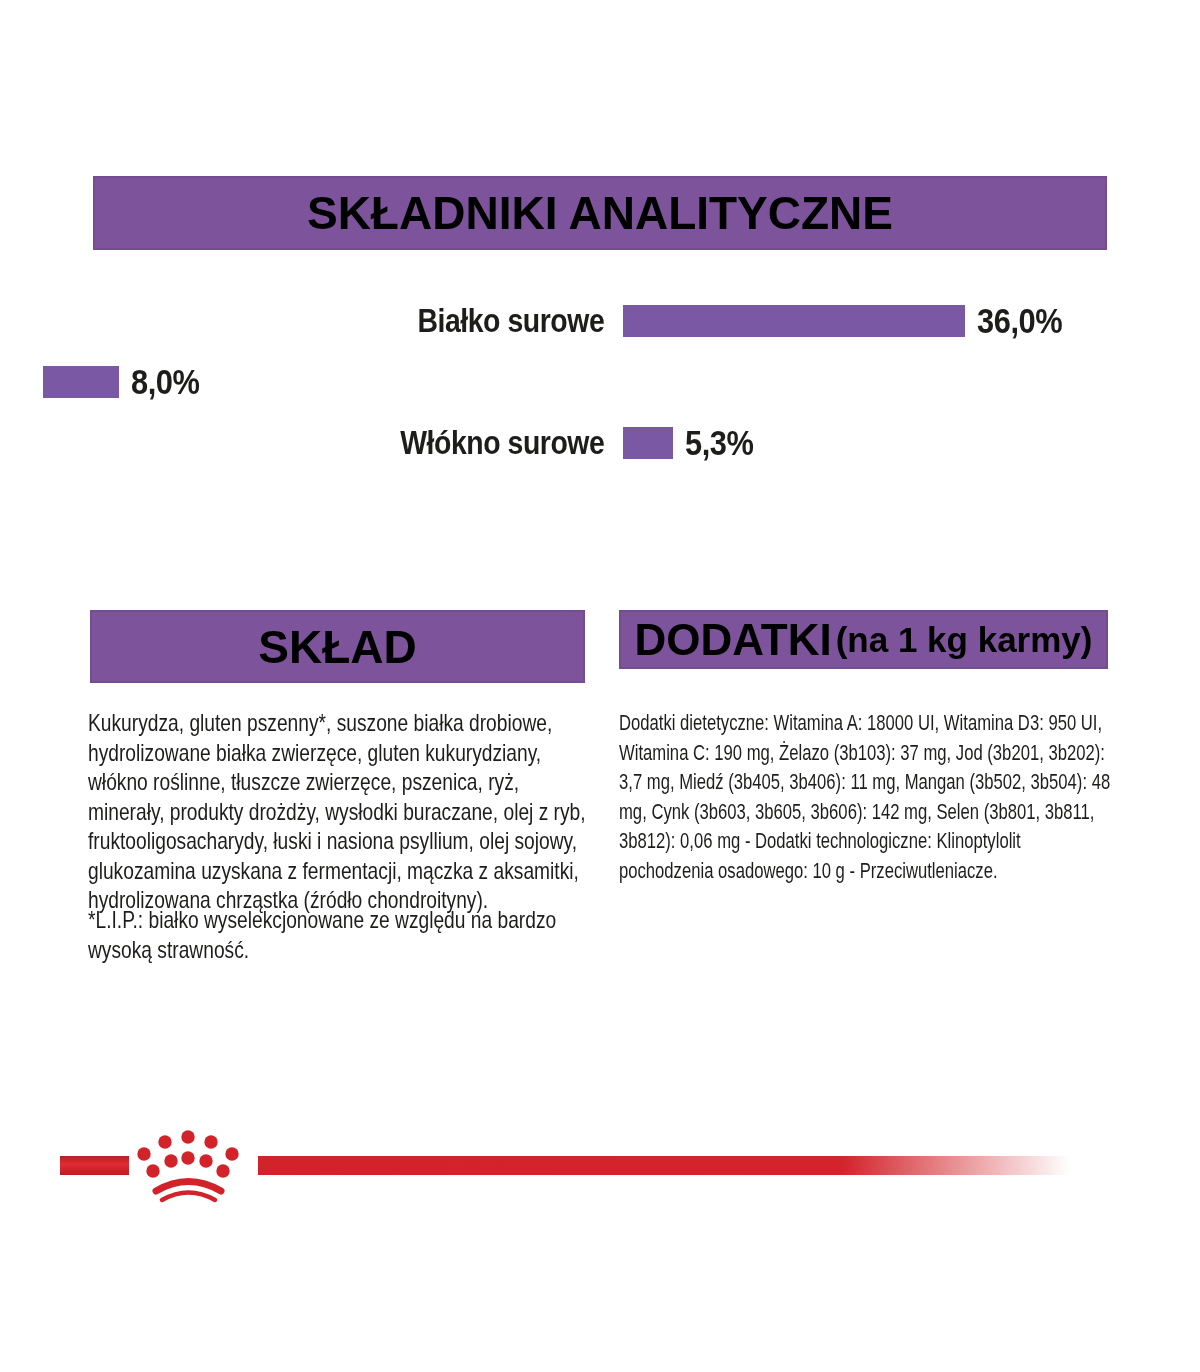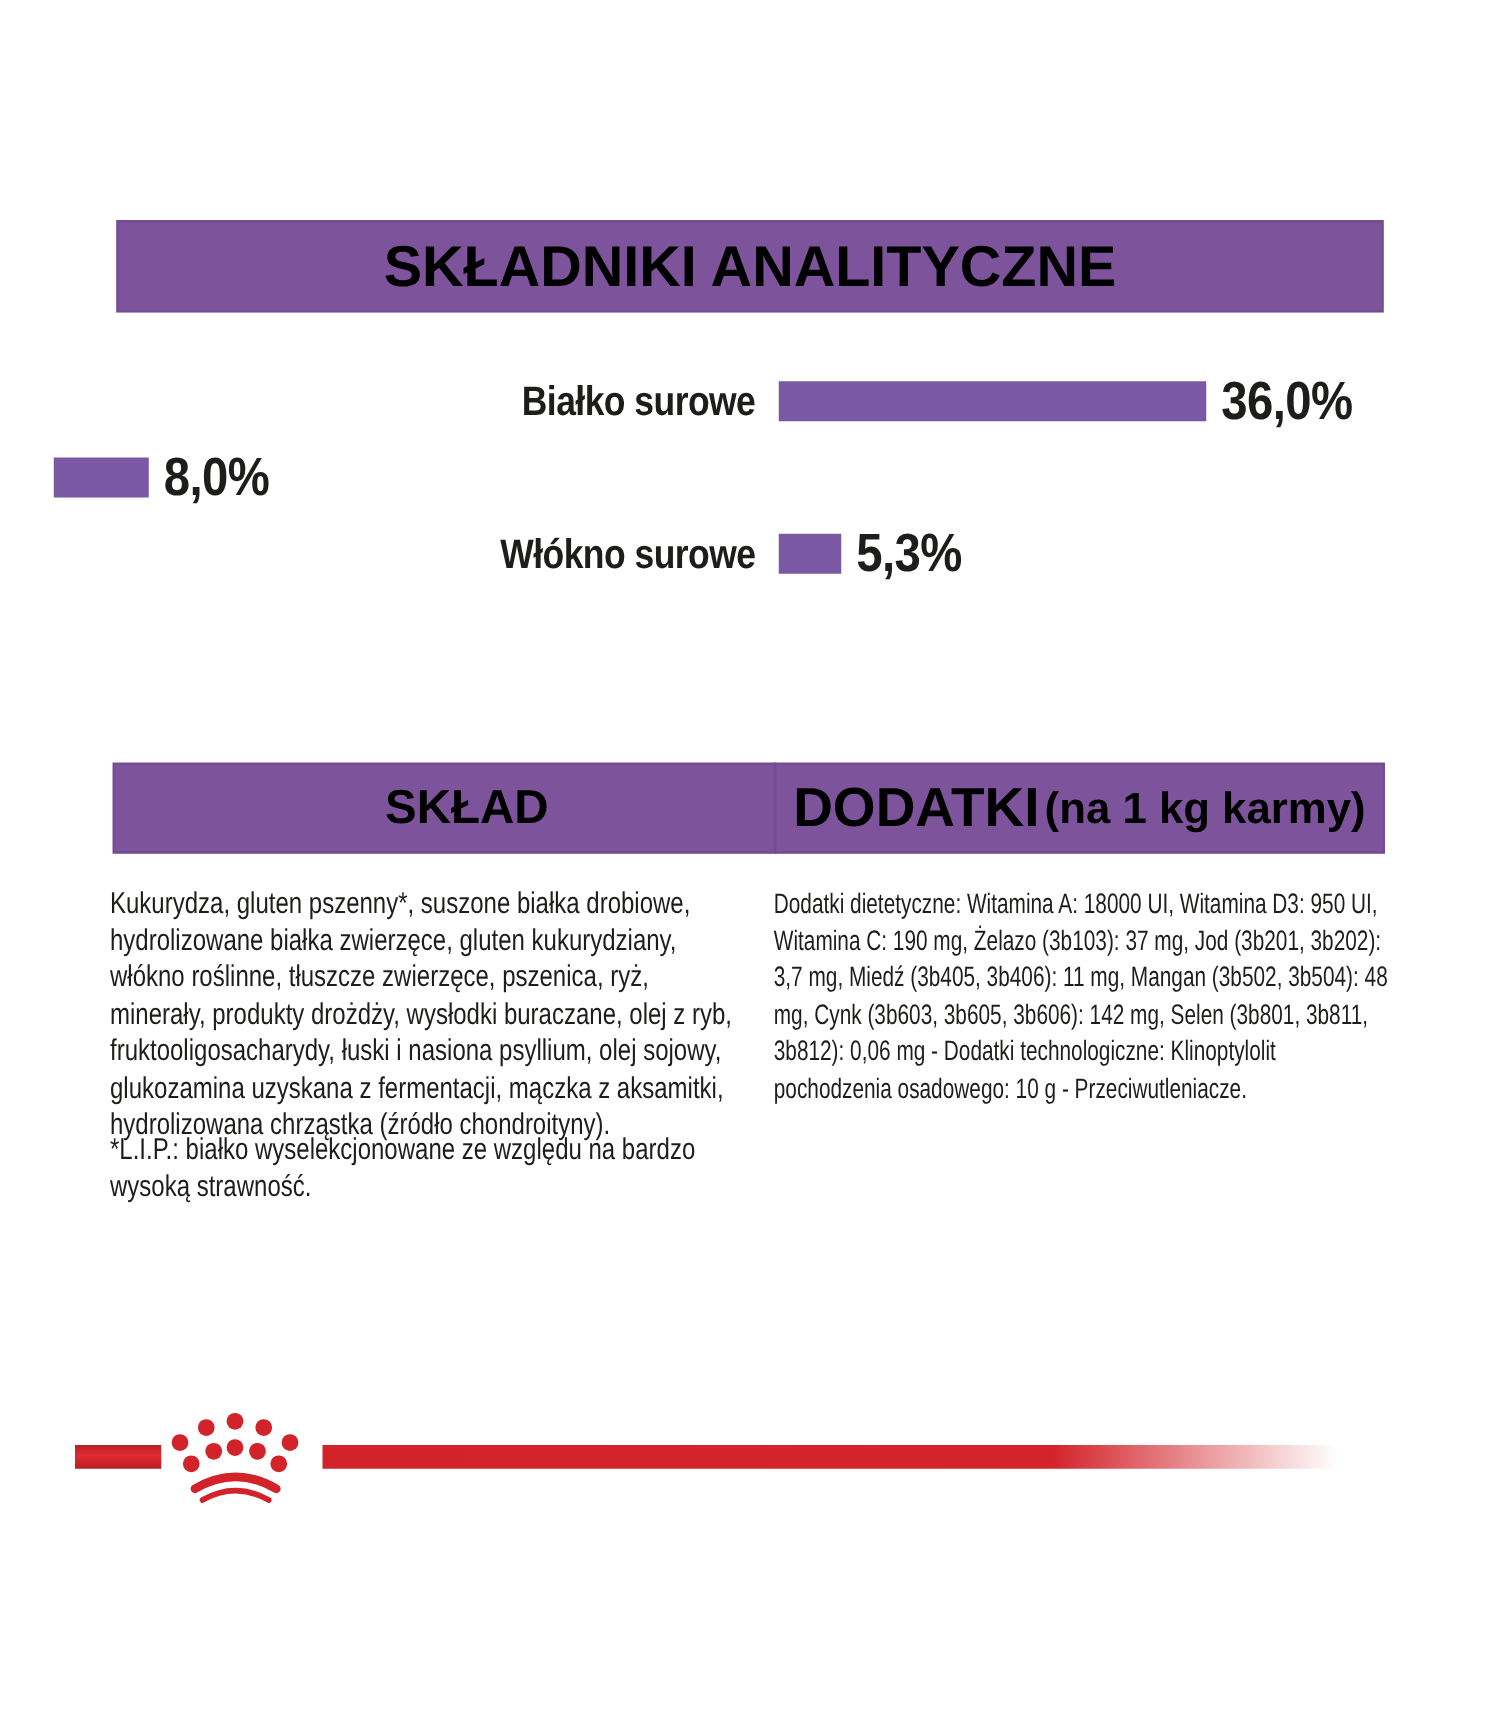--- a/index.html
+++ b/index.html
@@ -7,34 +7,34 @@
     width:1200px;height:1372px;position:relative;background:#ffffff;
     font-family:"Liberation Sans",sans-serif;color:#1d1d1b;overflow:hidden;
   }
   .hdr{
     position:absolute;background:#7d549b;color:#000000;
     display:flex;align-items:center;justify-content:center;
     font-weight:700;letter-spacing:0px;
     box-shadow:inset 0 0 0 2px rgba(90,50,120,0.25);
   }
   #hdr-analytic{left:93px;top:176px;width:1014px;height:74px;font-size:46px;}
-  #hdr-sklad{left:90px;top:610px;width:495px;height:73px;font-size:38px;padding-left:36px;}
-  #hdr-dodatki{left:619px;top:610px;width:489px;height:73px;font-size:44px;}
+  #hdr-sklad{left:90px;top:610px;width:495px;height:73px;font-size:46px;}
+  #hdr-dodatki{left:619px;top:610px;width:489px;height:59px;font-size:44px;}
   #hdr-dodatki .suffix{font-size:35px;font-weight:700;margin-left:4px;}
 
   
   #chart{position:absolute;left:0;top:305px;width:1200px;padding-left:24px;}
   .crow{display:flex;align-items:center;height:32px;margin-bottom:29px;}
   .crow .lbl{
     width:580px;text-align:right;font-weight:700;font-size:33px;
     white-space:nowrap;
   }
   .crow .lbl .sq{display:inline-block;transform:scaleX(0.86);transform-origin:100% 50%;white-space:nowrap;letter-spacing:-0.5px;}
   .crow .bar{height:32px;background:#7a58a4;margin-left:19px;}
-  .crow .val{font-weight:700;font-size:43px;margin-left:12px;white-space:nowrap;}
+  .crow .val{font-weight:700;font-size:35px;margin-left:12px;white-space:nowrap;}
   .crow .val .sq{display:inline-block;transform:scaleX(0.88);transform-origin:0 50%;letter-spacing:-0.5px;}
 
   
   .bodycol{position:absolute;font-size:24px;line-height:29.5px;}
   #sklad-body{left:88px;top:708px;width:624px;transform:scaleX(0.80);transform-origin:0 0;}
   #sklad-note{left:88px;top:905px;width:624px;transform:scaleX(0.80);transform-origin:0 0;}
   #dodatki-body{left:619px;top:708px;width:664px;font-size:22.5px;transform:scaleX(0.74);transform-origin:0 0;}
 
   
   .ribbon{position:absolute;height:19px;top:1156px;}

